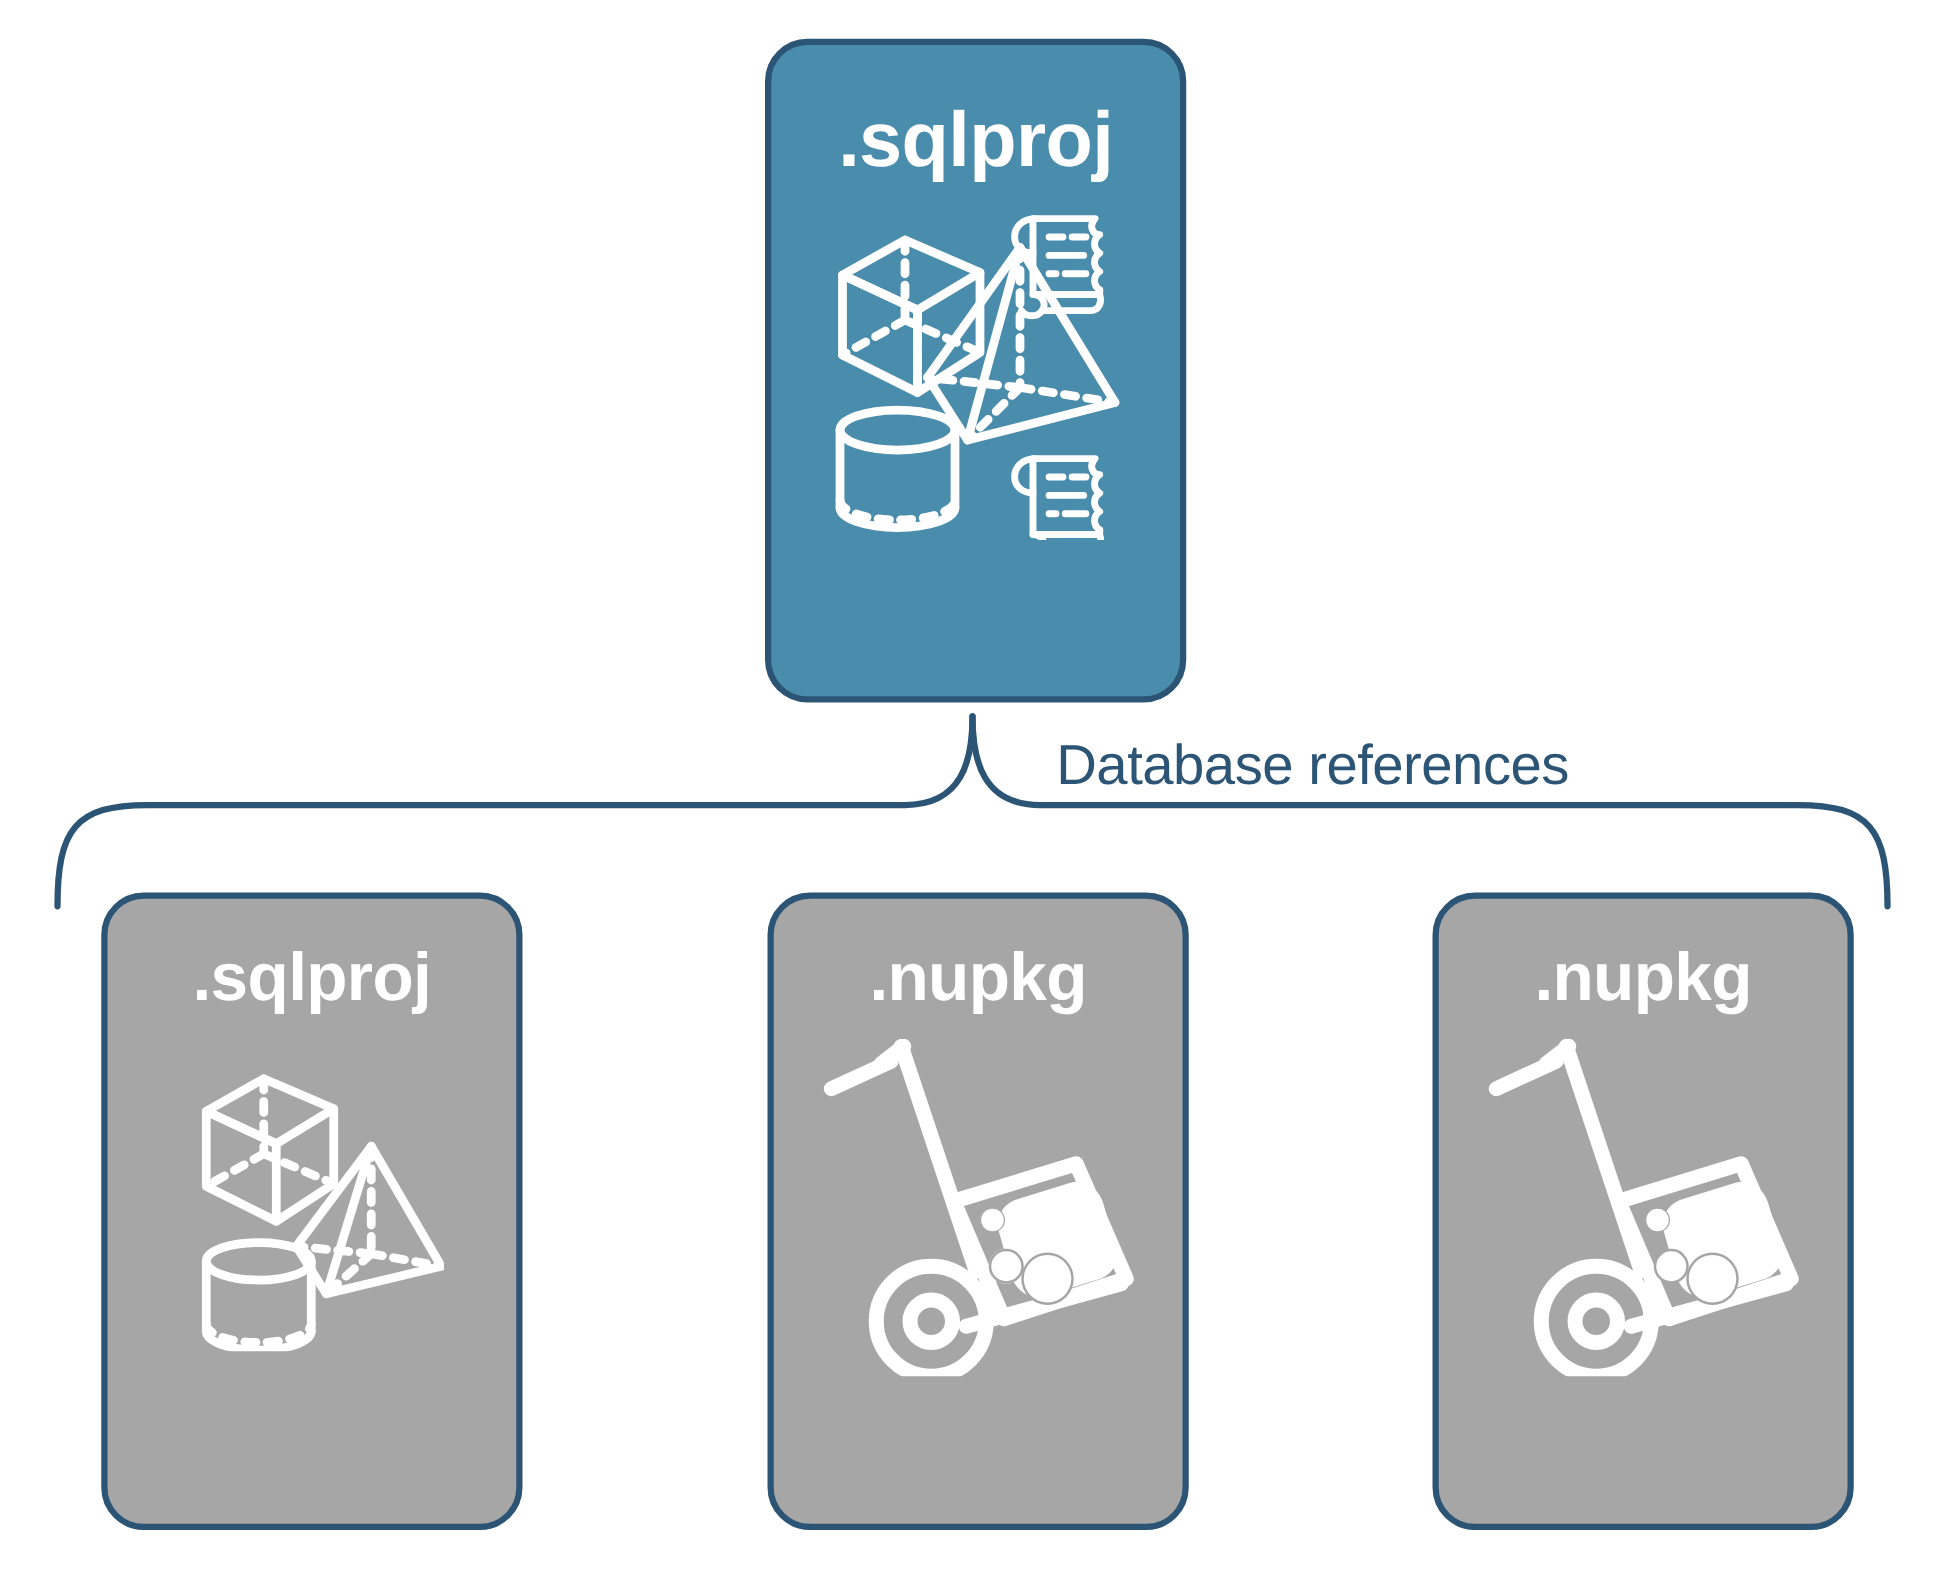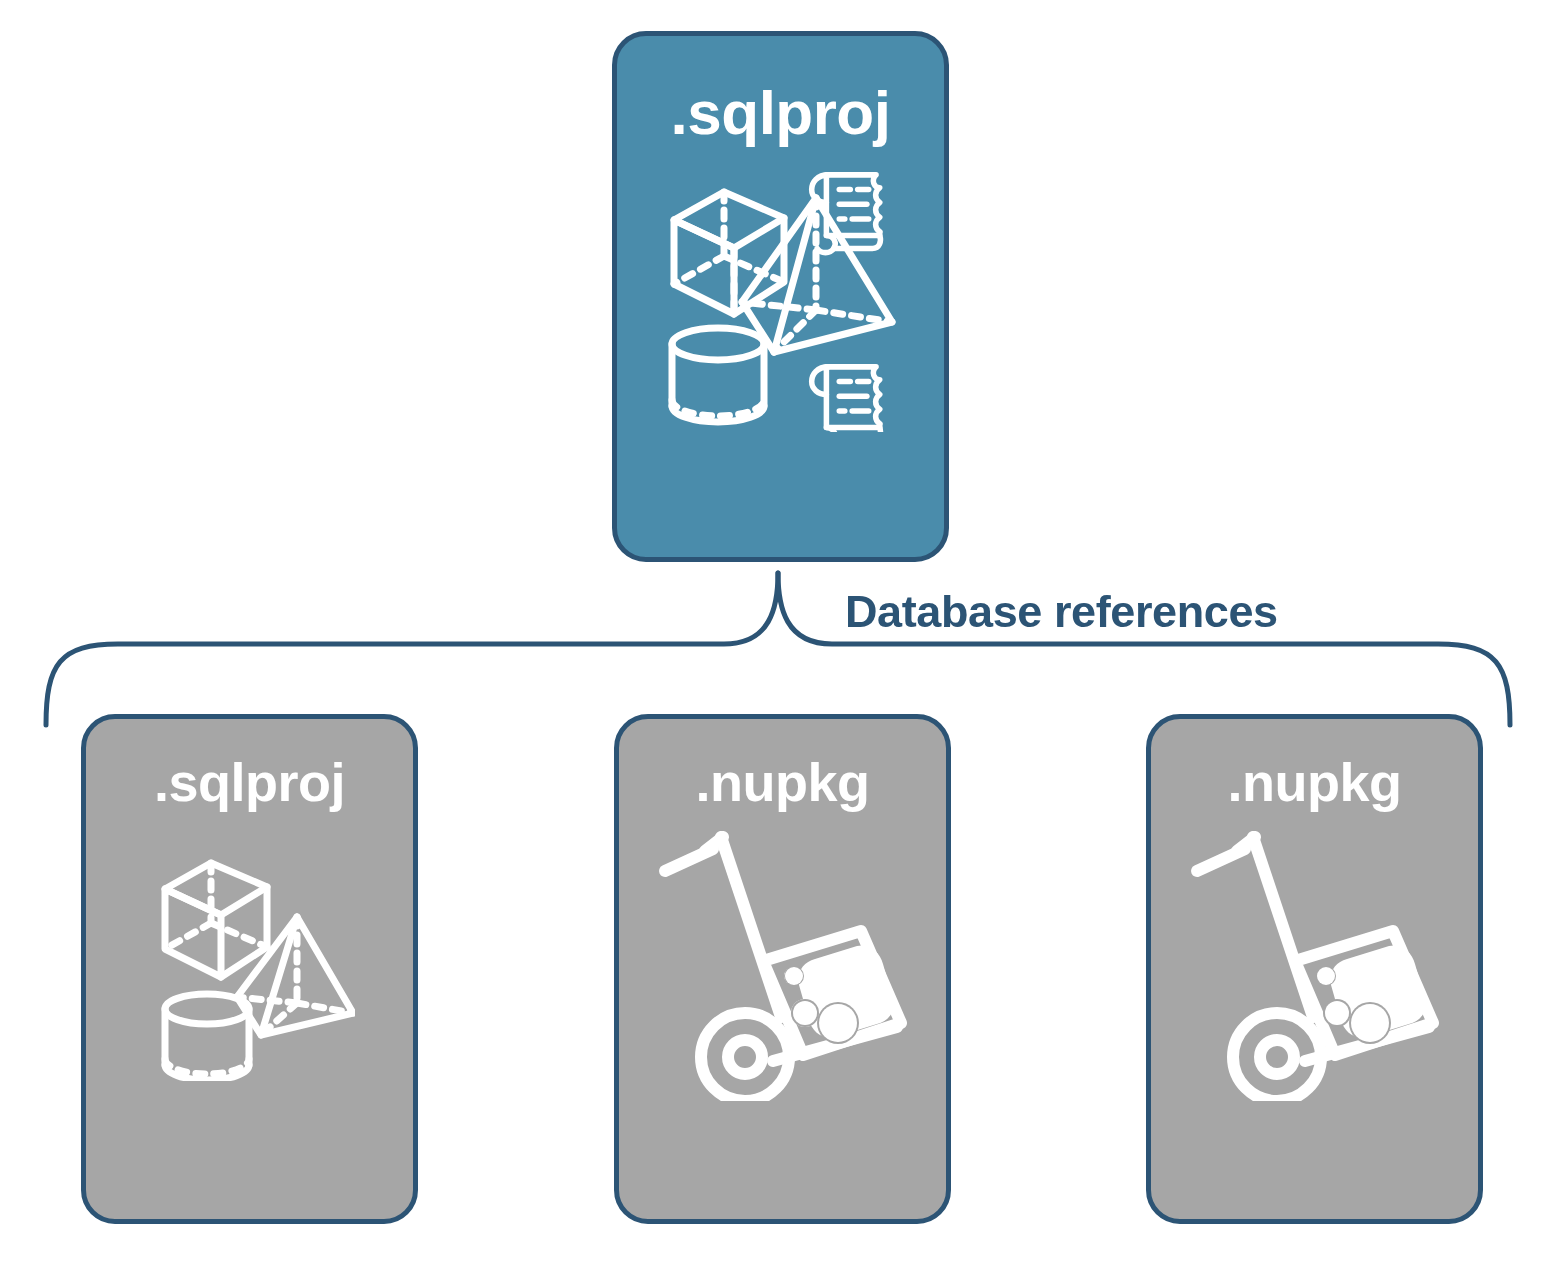--- a/index.html
+++ b/index.html
@@ -83,21 +83,21 @@
     height: 180px;
     pointer-events: none;
   }
 
   
   #db-ref-label {
     position: absolute;
     left: 845px;
     top: 586px;
     font-size: 45px;
-    font-weight: bold;
+    font-weight: normal;
     color: #2c5475;
     letter-spacing: -0.4px;
     white-space: nowrap;
     user-select: none;
   }
 </style>
 </head>
 <body>
 
 <div id="canvas">

